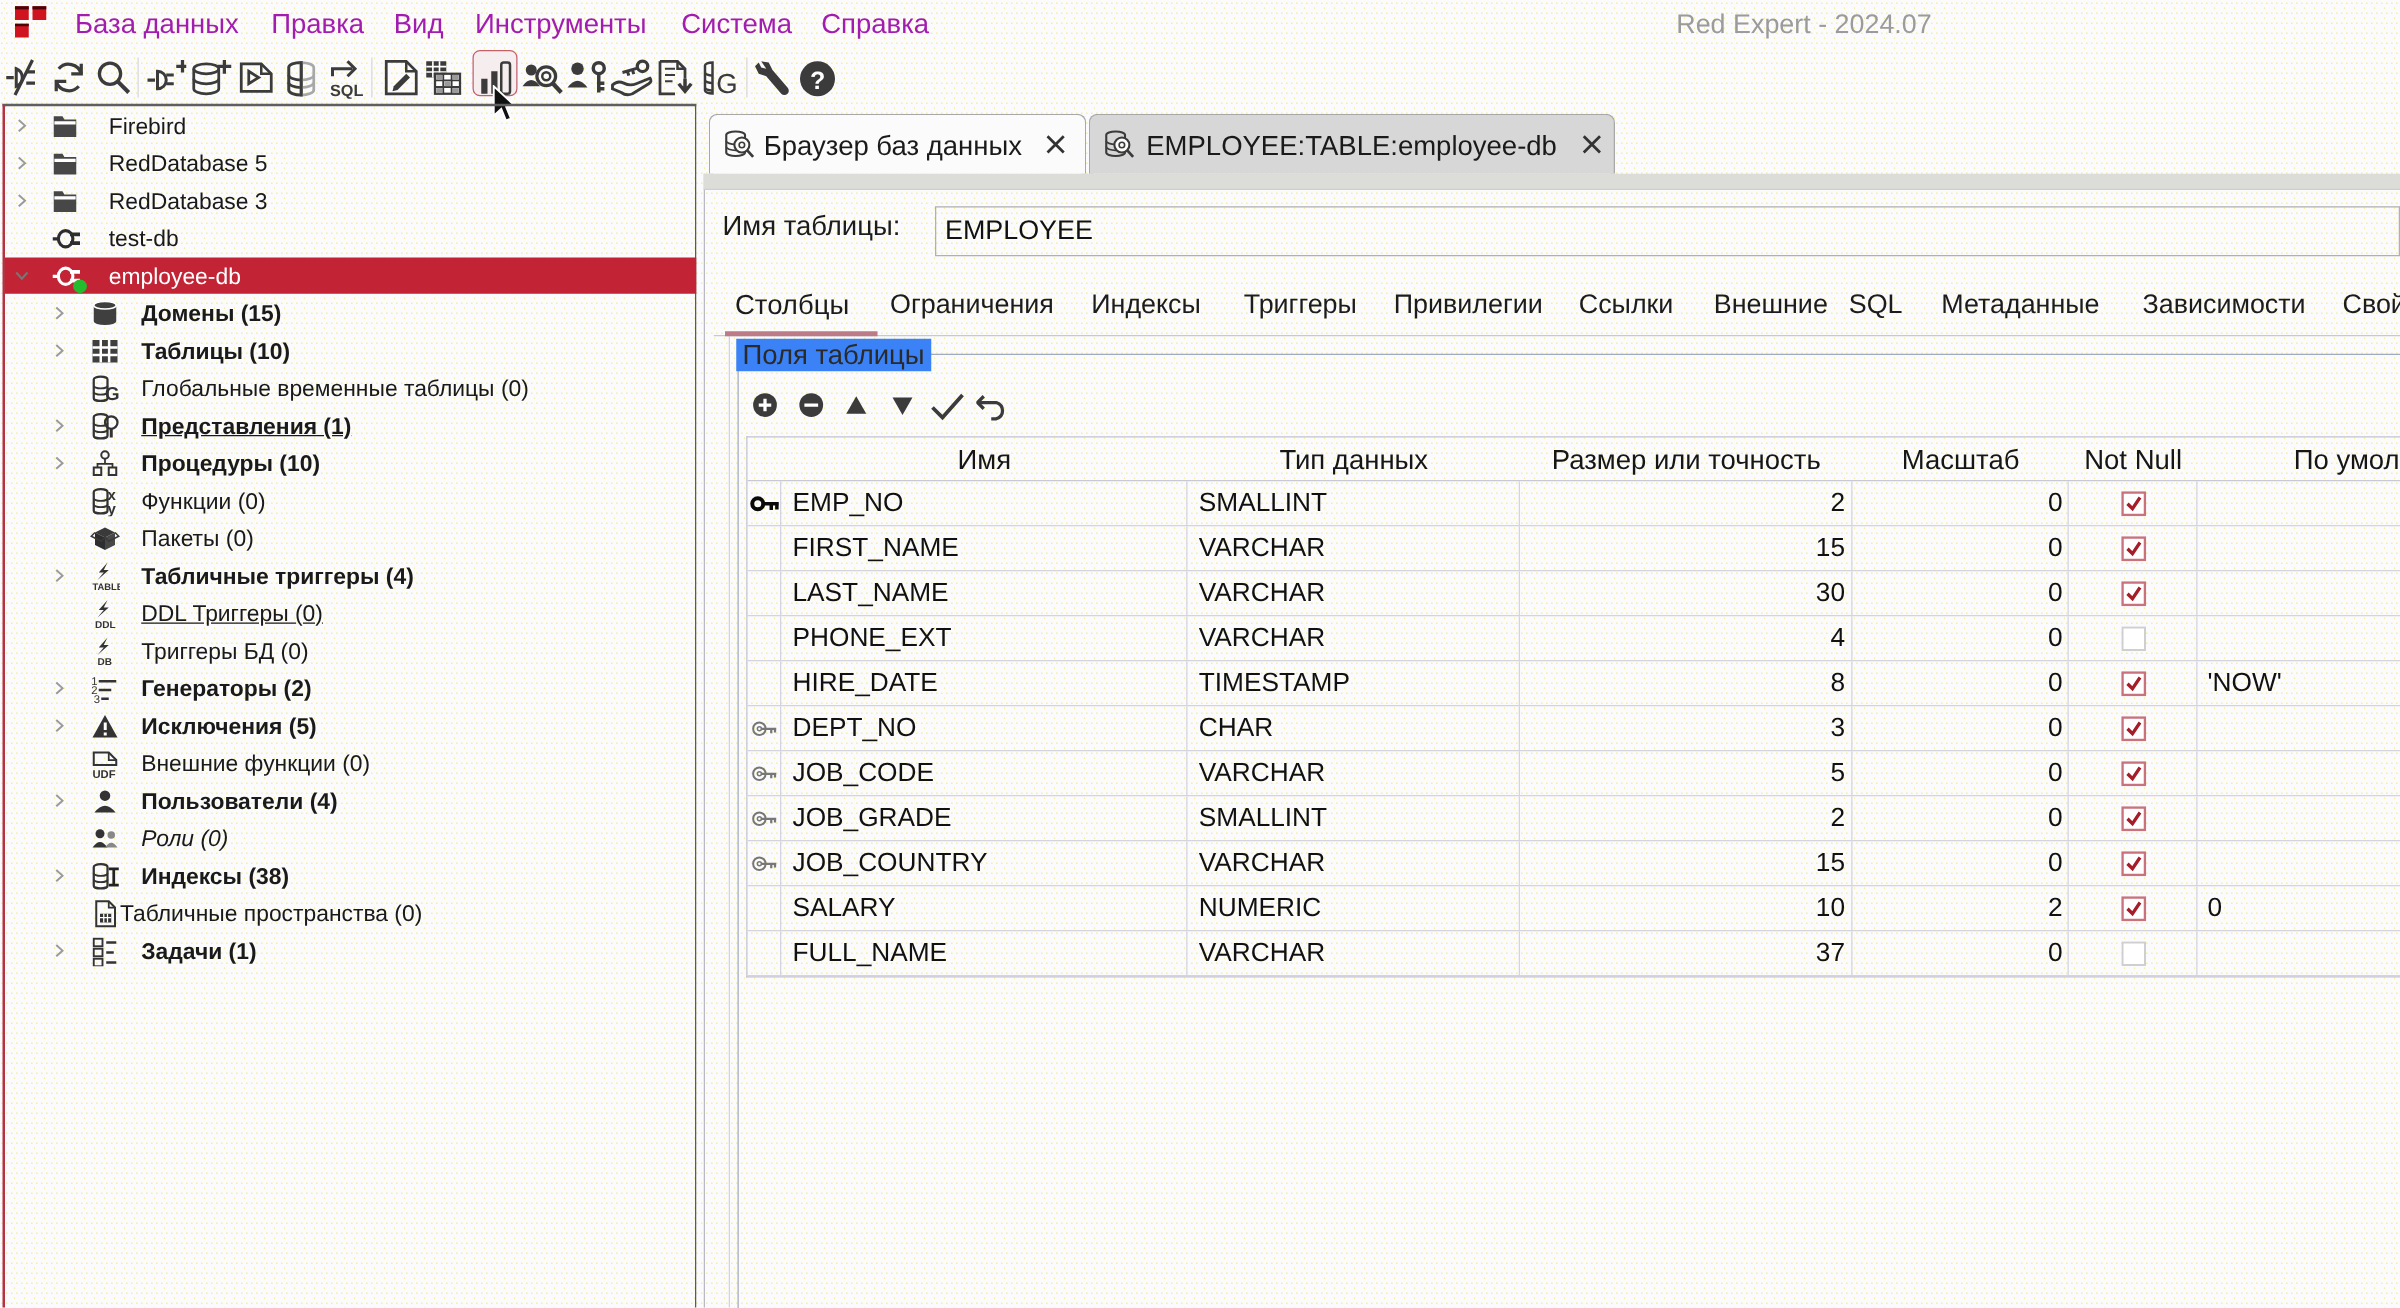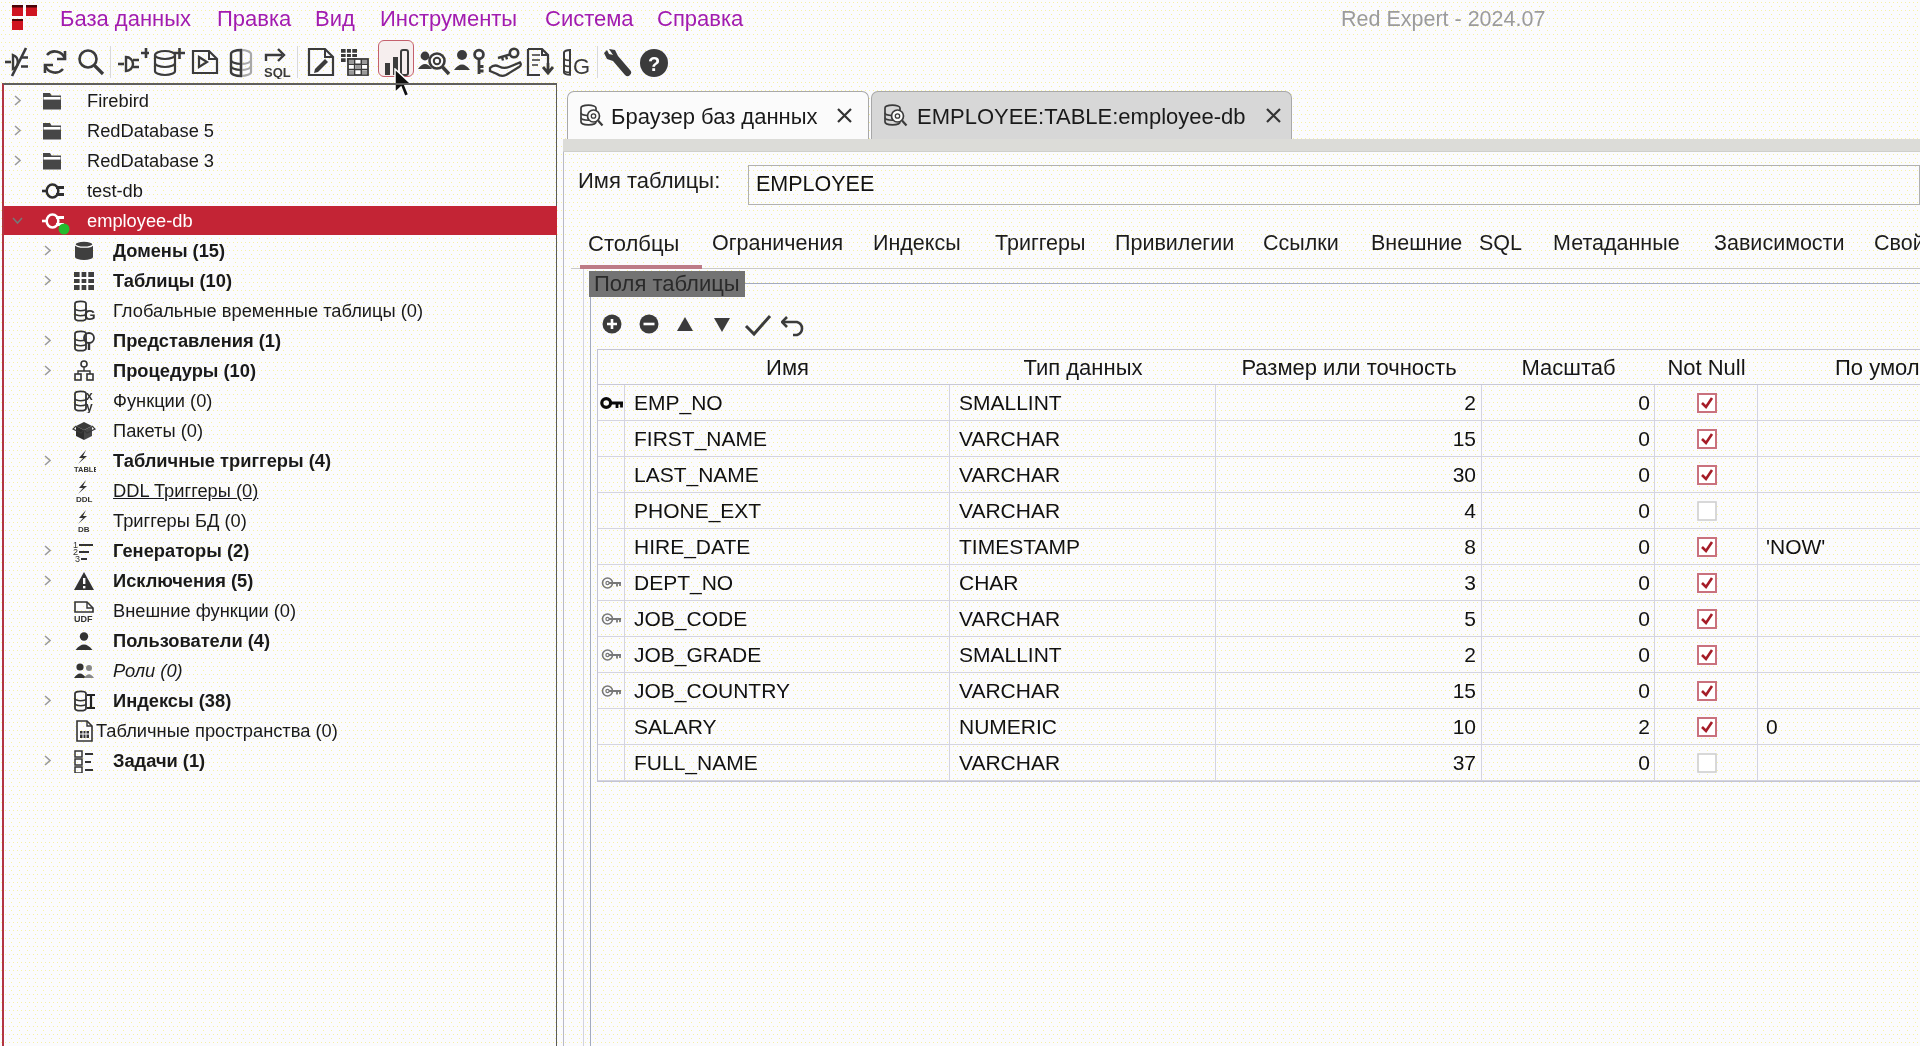--- a/index.html
+++ b/index.html
@@ -39,21 +39,21 @@
 
 #lblname{position:absolute;left:15px;top:85px;font-size:22px;color:#1c1c1c}
 #fld{position:absolute;left:185px;top:82px;width:1172px;height:40px;border:1px solid #b0b0b0;font-size:21.5px;line-height:36px;padding-left:7px;color:#111}
 
 #subtabs{position:absolute;left:0;top:140px;width:1357px;height:46px;font-size:21.5px;color:#1c1c1c}
 #subtabs .st{position:absolute;top:8px;white-space:nowrap}
 #stline{position:absolute;left:8px;top:185px;width:1349px;height:1px;background:#c9c9c9}
 #stsel{position:absolute;left:17px;top:182px;width:122px;height:4px;background:#bd7b87}
 
 #gbox{position:absolute;left:27px;top:200px;width:1345px;height:846px;border:1px solid #a2aabf;border-bottom:none;border-right:none}
-#gblbl{position:absolute;left:-2px;top:-13px;background:#737373;padding:0 5px;font-size:22px;color:#2a2a2a}
+#gblbl{position:absolute;left:-2px;top:-13px;background:#3b82f6;padding:0 5px;font-size:22px;color:#2a2a2a}
 
 .gtb{position:absolute;top:29px}
 
 #dtable{position:absolute;left:6px;top:65px;width:1339px;height:433px;border-left:1px solid #c4c4d2;border-top:1px solid #c4c4d2;border-bottom:1px solid #c4c4d2}
 .hrow{position:absolute;left:0;top:0;width:100%;height:35px;border-bottom:1px solid #c8c8d6;font-size:22px;color:#161616}
 .drow{position:absolute;left:0;width:100%;height:36px;border-bottom:1px solid #d4d4e0;font-size:21px;color:#111}
 .c0{position:absolute;left:0;top:0;width:27px;height:100%;border-right:1px solid #d4d4e0}
 .c1{position:absolute;left:27px;top:0;width:325px;height:100%;border-right:1px solid #d4d4e0;padding-left:9px;line-height:35px}
 .c2{position:absolute;left:352px;top:0;width:266px;height:100%;border-right:1px solid #d4d4e0;padding-left:9px;line-height:35px}
 .c3{position:absolute;left:618px;top:0;width:266px;height:100%;border-right:1px solid #d4d4e0;text-align:right;padding-right:5px;line-height:35px}
@@ -341,21 +341,21 @@
         <span class="ticon" style="left:68px">
           <svg width="24" height="24" viewBox="0 0 24 24">
             <path d="M3 4.5 a5.5 2.2 0 0 1 11 0 v15 a5.5 2.2 0 0 1 -11 0 z" fill="none" stroke="#333" stroke-width="1.8"></path>
             <path d="M3 9.5 a5.5 2.2 0 0 0 11 0 M3 14.5 a5.5 2.2 0 0 0 11 0" fill="none" stroke="#333" stroke-width="1.5"></path>
           </svg>
           <svg style="position:absolute;left:10px;top:2px" width="14" height="20" viewBox="0 0 14 20">
             <circle cx="7" cy="7" r="5" fill="none" stroke="#333" stroke-width="1.8"></circle>
             <path d="M7 12 V19" stroke="#333" stroke-width="2.4"></path>
           </svg>
         </span>
-        <span class="lbl" style="left:109px;">Представления (1)</span>
+        <span class="lbl" style="left:109px;text-decoration:underline;">Представления (1)</span>
       </div>
       <div class="trow b" style="top:271px">
         <svg class="chev" style="left:38px" viewBox="0 0 11 11">
           <path d="M3 1 L8 5.5 L3 10" stroke="#9a9a9a" stroke-width="1.6" fill="none"></path>
         </svg>
         <span class="ticon" style="left:68px">
           <svg width="24" height="24" viewBox="0 0 24 24">
             <circle cx="12" cy="5" r="3" fill="none" stroke="#333" stroke-width="1.6"></circle>
             <path d="M12 8 v4 M12 12 h-6 v3 M12 12 h6 v3" fill="none" stroke="#333" stroke-width="1.4"></path>
             <rect x="3" y="15" width="6" height="6" fill="none" stroke="#333" stroke-width="1.6"></rect>

